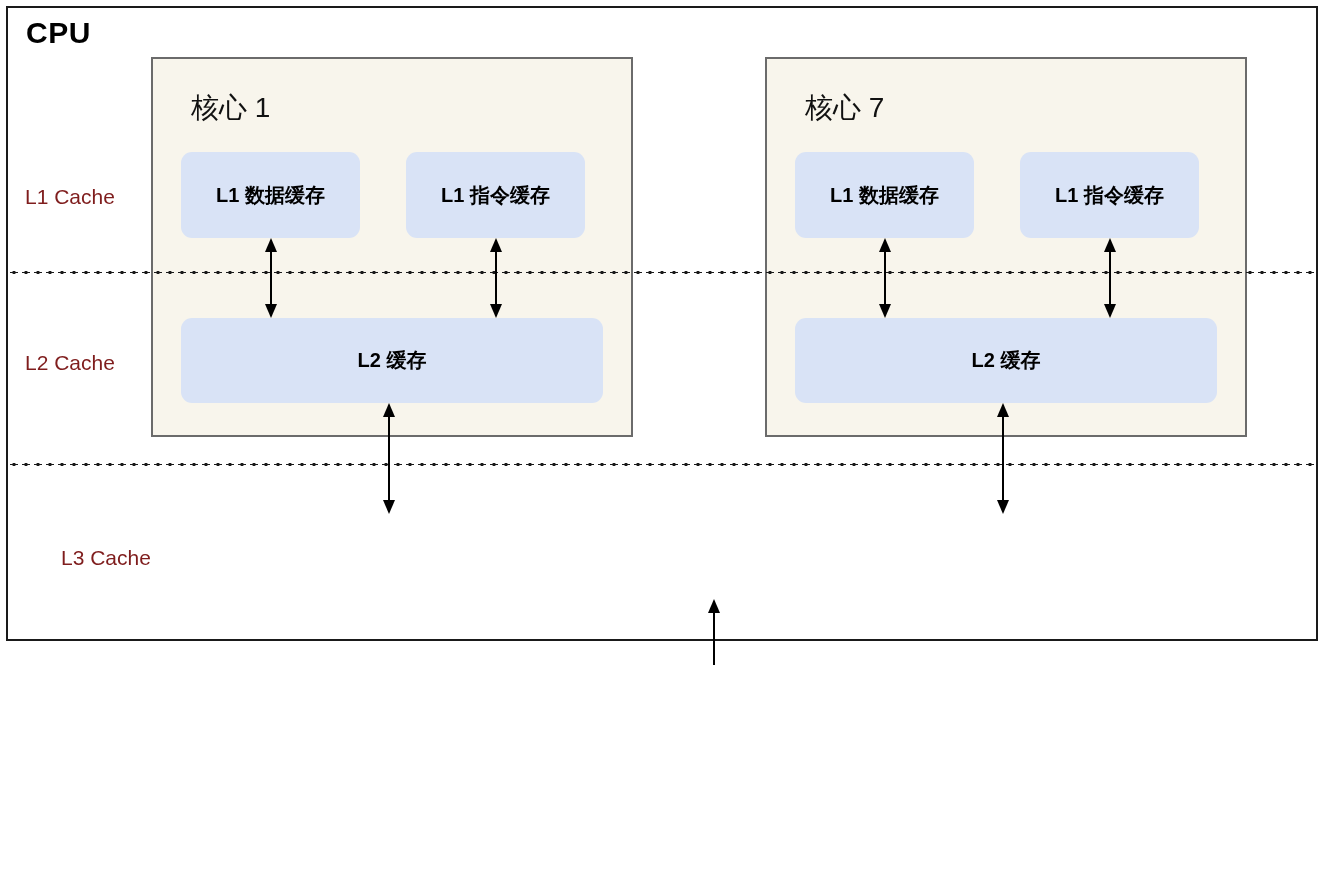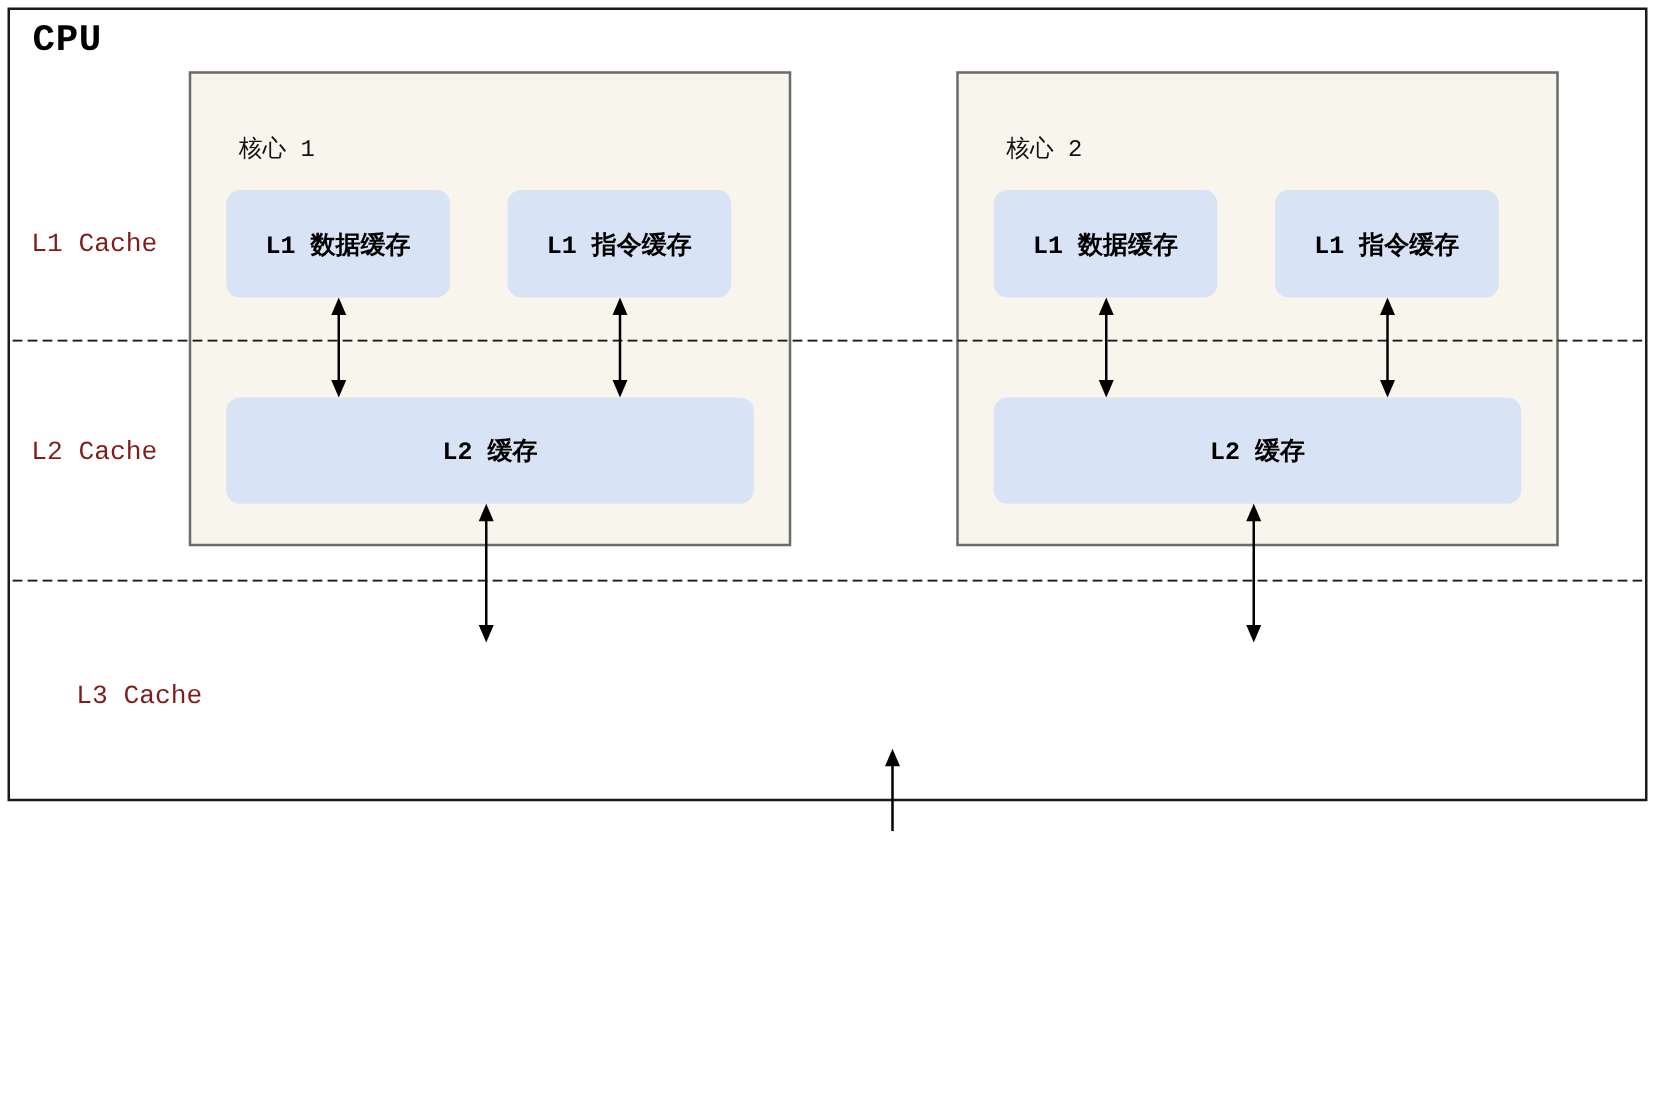--- a/index.html
+++ b/index.html
@@ -10,21 +10,20 @@
   body {
     font-family: "Liberation Sans", "DejaVu Sans", sans-serif;
     color: #000000;
   }
   #canvas {
     position: relative;
     width: 1325px;
     height: 665px;
     background: #ffffff;
     overflow: hidden;
-    font-family: Liberation Mono, monospace;
   }
 
   
   .cpu-box {
     position: absolute;
     left: 6px;
     top: 6px;
     width: 1312px;
     height: 635px;
     box-sizing: border-box;
@@ -67,22 +66,22 @@
   
   .core-box {
     position: absolute;
     box-sizing: border-box;
     background: #f8f5ec;
     border: 2px solid #6b6b6b;
   }
   .core-title {
     position: absolute;
     left: 38px;
-    top: 52px;
-    font-size: 19px;
+    top: 35px;
+    font-size: 28px;
     color: #111111;
     line-height: 1;
     white-space: nowrap;
   }
 
   
   .cache-block {
     position: absolute;
     box-sizing: border-box;
     background: #d9e3f6;
@@ -146,21 +145,21 @@
 
   <div class="cache-block" style="left:406px; top:152px; width:179px; height:86px;">
     <span>L1 指令缓存</span>
   </div>
 
   <div class="cache-block" style="left:181px; top:318px; width:422px; height:85px;">
     <span>L2 缓存</span>
   </div>
 
   <div class="core-box" style="left:765px; top:57px; width:482px; height:380px;">
-    <div class="core-title">核心 2</div>
+    <div class="core-title">核心 7</div>
   </div>
 
   <div class="cache-block" style="left:795px; top:152px; width:179px; height:86px;">
     <span>L1 数据缓存</span>
   </div>
 
   <div class="cache-block" style="left:1020px; top:152px; width:179px; height:86px;">
     <span>L1 指令缓存</span>
   </div>
 

